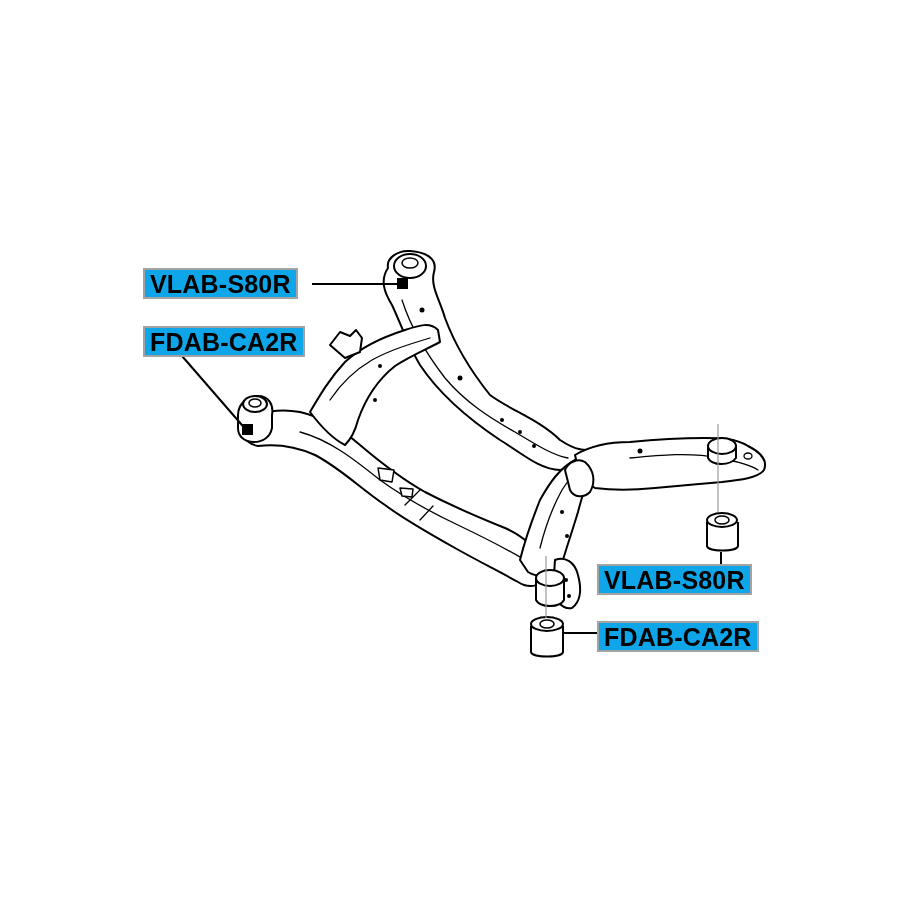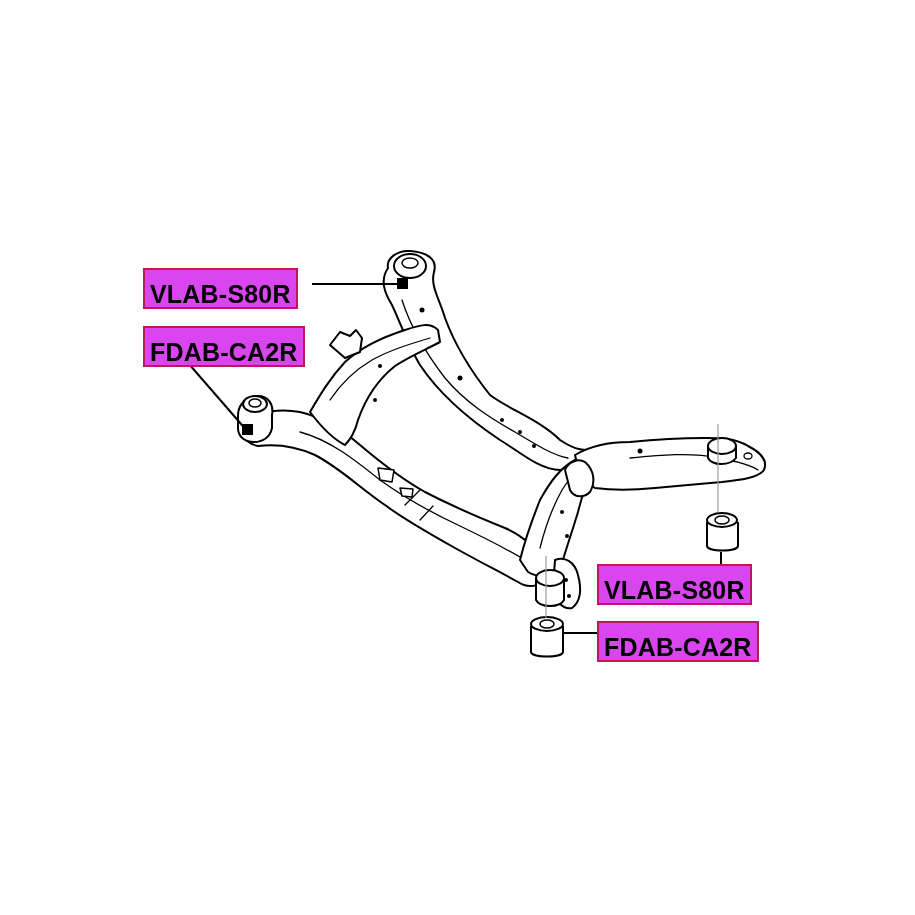--- a/index.html
+++ b/index.html
@@ -1,28 +1,28 @@
 <!DOCTYPE html>
 <html><head>
 <meta charset="utf-8">
 <style>
   html, body { margin:0; padding:0; background:#ffffff; }
   #stage { position:relative; width:915px; height:915px; background:#ffffff; overflow:hidden; }
   svg.drawing { position:absolute; left:0; top:0; }
   .part-label {
     position:absolute;
     box-sizing:border-box;
-    border:2px solid #be185d;
-    background:#d946ef;
+    border:2px solid #a3a3a3;
+    background:#0ea5e9;
     font-family:"Liberation Sans", sans-serif;
     font-weight:bold;
     font-size:25px;
     line-height:26px;
     color:#000;
-    padding:11px 5px 0 5px;
+    padding:1px 5px 0 5px;
     white-space:nowrap;
     letter-spacing:0.2px;
   }
 </style>
 </head>
 <body>
 
 <div id="stage">
 
   <svg class="drawing" width="915" height="915" viewBox="0 0 915 915">

